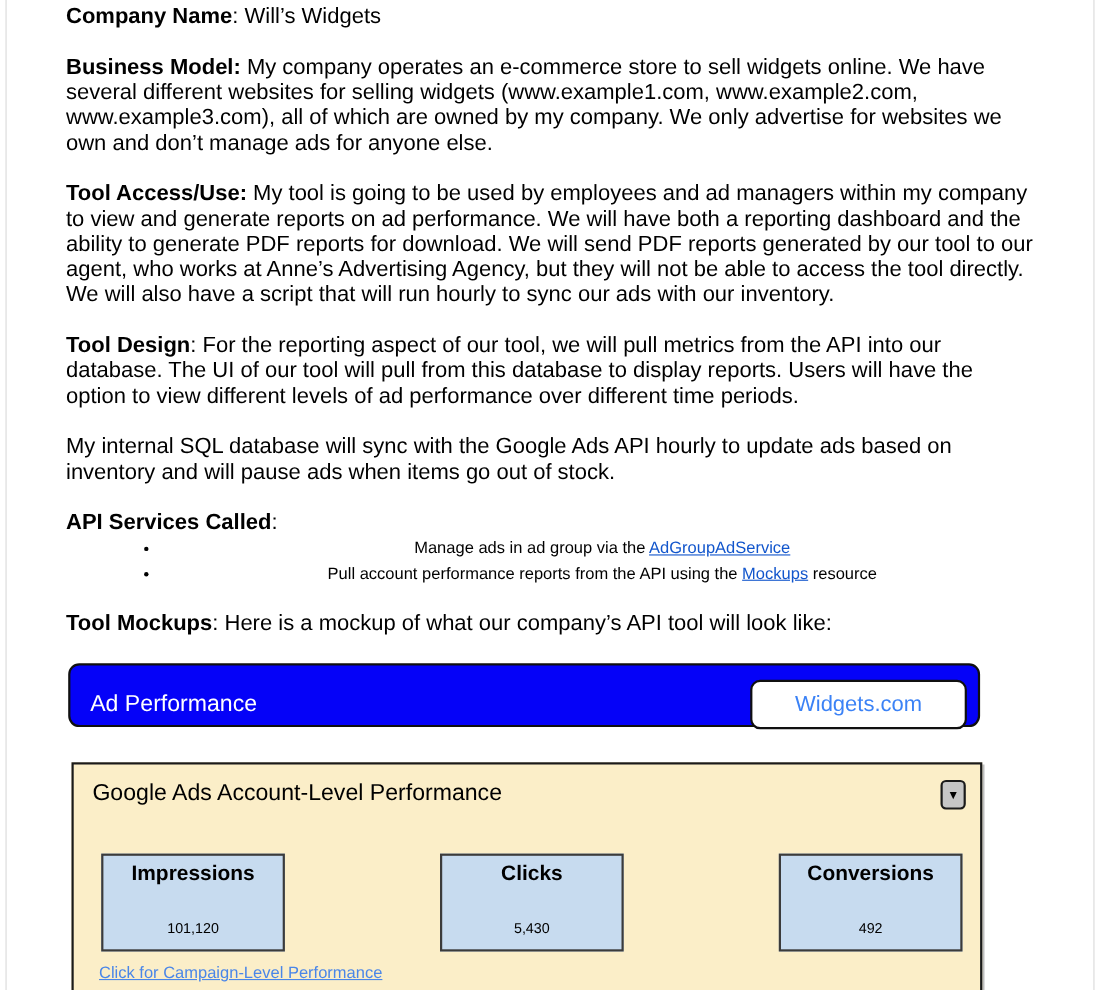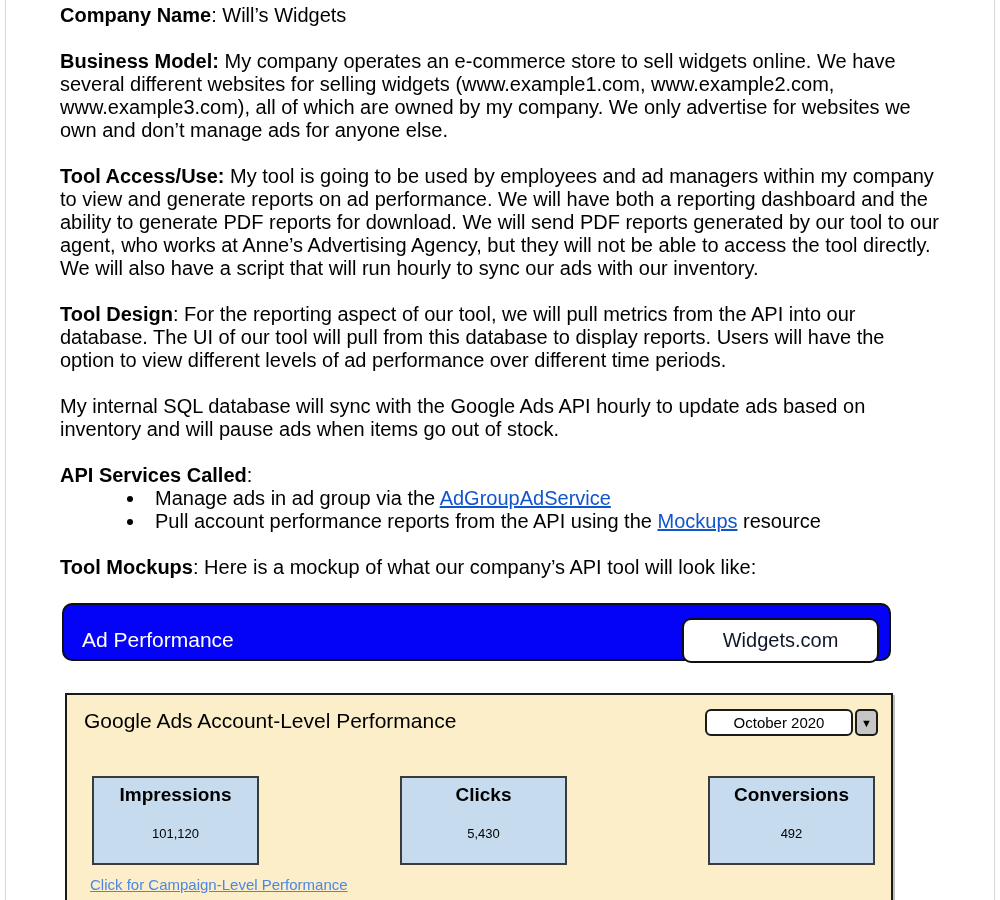--- a/index.html
+++ b/index.html
@@ -14,41 +14,41 @@
   .page-edge.left  { left:5px; }
   .page-edge.right { left:994px; }
 
   .content { position:absolute; left:60px; top:4px; width:880px; }
 
   .para { font-size:20px; line-height:23px; margin-bottom:23px; }
   .para b { font-weight:bold; }
   .para.tight { margin-bottom:0; }
   .doc-link { color:#1155cc; text-decoration:underline; cursor:pointer; }
 
-  ul.svc-list { margin:0 0 23px 0; padding-left:86px; font-size:20px; line-height:23px; }
+  ul.svc-list { margin:0 0 23px 0; padding-left:86px; font-size:15px; line-height:23px;text-align:center; }
   ul.svc-list li { padding-left:9px; }
 
   
   .banner {
     margin:24px 0 0 2px;
     width:829px; height:58px;
     background:#0502f8;
     border:2px solid #101010;
     border-radius:10px;
     display:flex; align-items:center; justify-content:space-between;
     padding:16px 10px 0 18px;
   }
   .banner-title { color:#ffffff; font-size:21px; }
   .site-btn {
     width:197px; height:45px;
     background:#ffffff;
     border:2px solid #101010;
     border-radius:9px;
     display:flex; align-items:center; justify-content:center;
-    font-size:20px; color:#0f172a; cursor:pointer;text-align:center;
+    font-size:20px; color:#3b82f6; cursor:pointer;text-align:center;
   }
 
   
   .panel {
     position:relative;
     margin:32px 0 0 5px;
     width:828px; height:209px;
     background:#fbeec8;
     border:2px solid #1a1a1a;
     box-shadow:2px 2px 0 rgba(0,0,0,0.25);
@@ -72,21 +72,21 @@
     font-size:11px; color:#000;
   }
   .cards-row {
     position:absolute; top:81px; left:25px; right:16px;
     display:flex; justify-content:space-between;
   }
   .metric-card {
     width:167px; height:89px;
     background:#c7dbef; border:2px solid #3b3b3b;
     display:flex; flex-direction:column; align-items:center; justify-content:space-between;
-    padding:6px 0 22px 0;
+    padding:6px 0 12px 0;
   }
   .metric-label { font-size:19px; font-weight:bold; }
   .metric-value { font-size:13px; }
   .campaign-link {
     position:absolute; left:23px; top:181px;
     font-size:15px; color:#4a86e8; text-decoration:underline; cursor:pointer;
   }
 </style>
 </head>
 <body>
@@ -120,21 +120,20 @@
 
   <div class="banner">
     <span class="banner-title">Ad Performance</span>
     <div class="site-btn">Widgets.com</div>
   </div>
 
   <div class="panel">
     <div class="panel-header">
       <span class="panel-title">Google Ads Account-Level Performance</span>
       <div class="dropdown">
-        <div class="dd-value">October 2020</div>
         <div class="dd-arrow">
             <span>▼</span>
           </div>
       </div>
     </div>
 
     <div class="cards-row">
       <div class="metric-card">
         <span class="metric-label">Impressions</span>
         <span class="metric-value">101,120</span>

